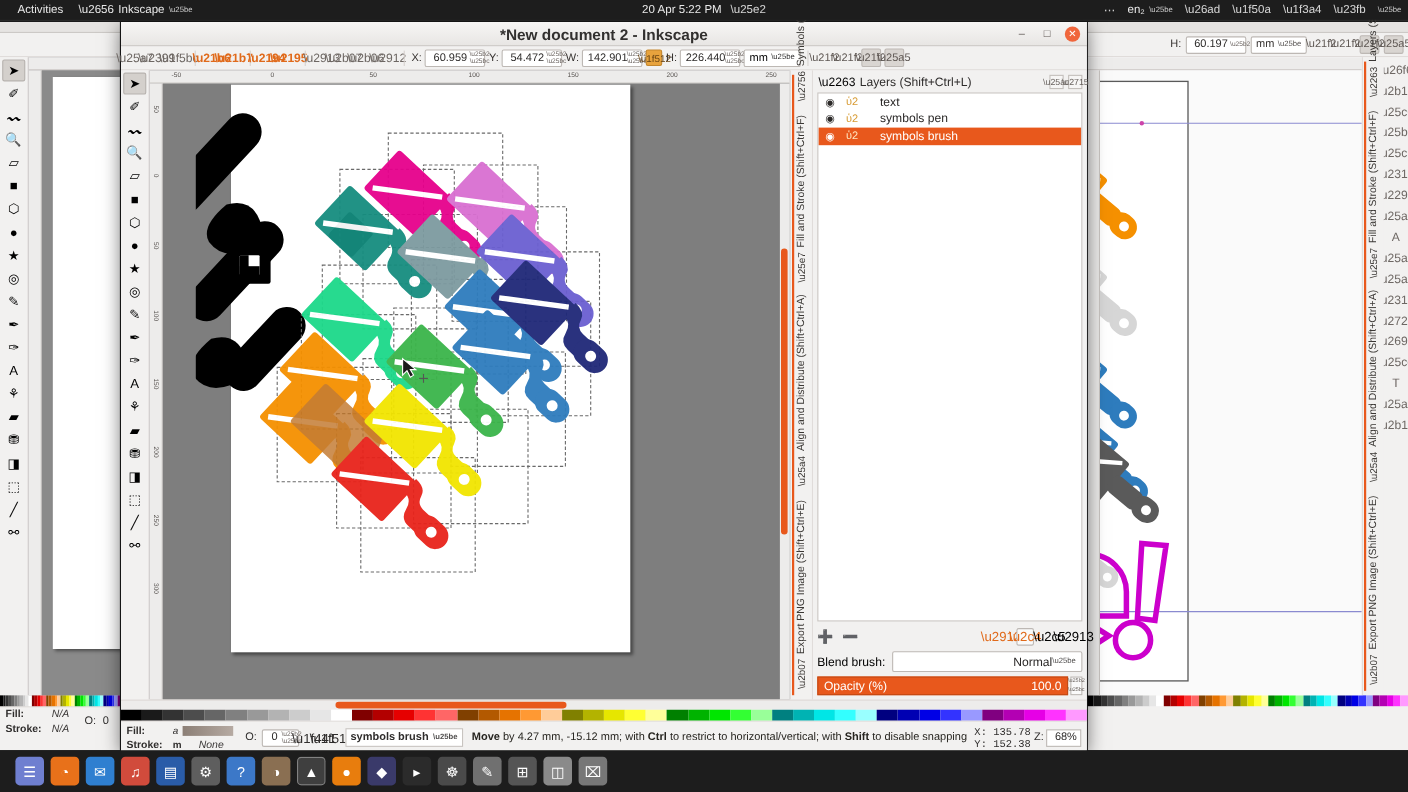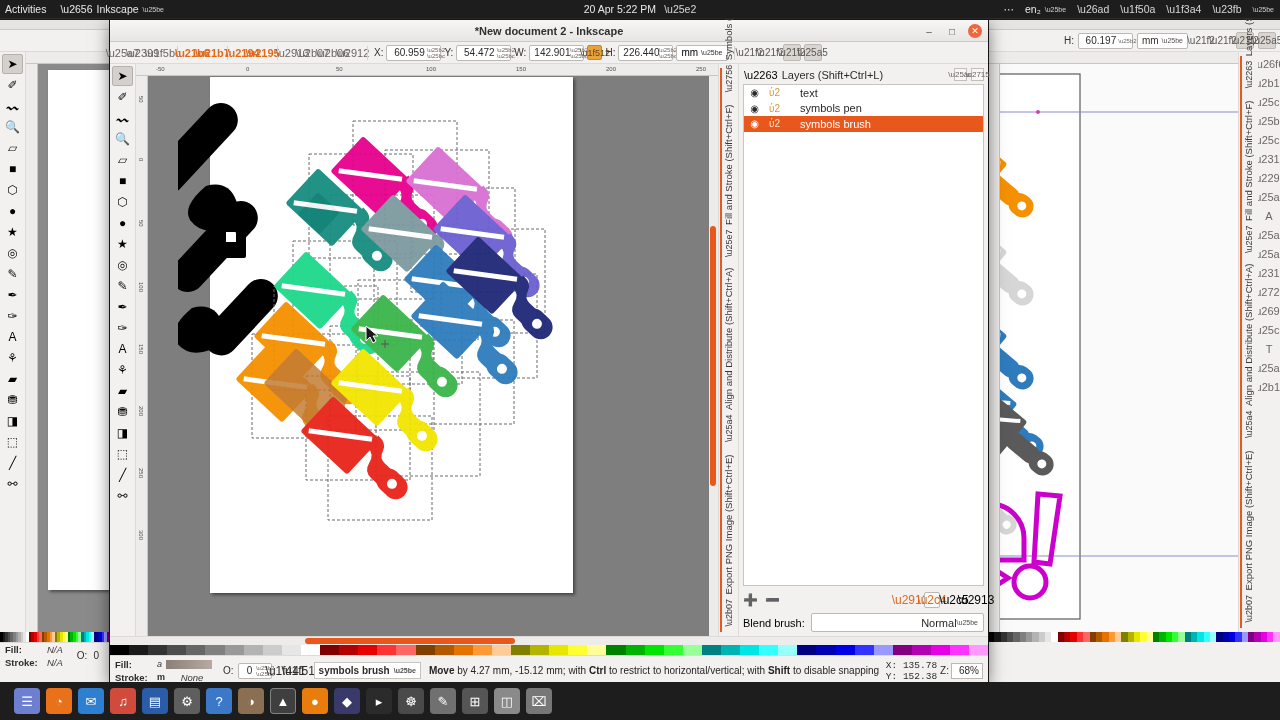--- a/index.html
+++ b/index.html
@@ -11,21 +11,21 @@
     background: #2d2d2d;
   }
   #root { position: relative; width: 1280px; height: 720px; }
 
   
   .gnome-bar {
     position: absolute; left: 0; top: 0; width: 1280px; height: 18px;
     background: #1d1d1d; color: #e8e8e8;
     display: flex; align-items: center; font-size: 10.5px;
   }
-  .gnome-left { display: flex; align-items: flex-start; gap: 14px; padding-left: 5px; }
+  .gnome-left { display: flex; align-items: flex-start; gap: 14px; padding-left: 16px; }
   .gnome-center {
     position: absolute; left: 0; right: 0; top: 0; height: 18px;
     display: flex; align-items: center; justify-content: center; gap: 8px;
     pointer-events: none;
   }
   .gnome-center > * { pointer-events: auto; }
   .gnome-right {
     position: absolute; right: 6px; top: 0; height: 18px;
     display: flex; align-items: center; gap: 11px;
   }
@@ -47,21 +47,21 @@
     left: 110px; top: 20px; width: 878px; height: 662px;
     box-shadow: 0 0 0 1px #151515, 0 4px 16px rgba(0,0,0,.55);
   }
 
   .titlebar {
     height: 22px; background: linear-gradient(#f7f6f5, #e8e6e4);
     border-bottom: 1px solid #ccc9c6;
     display: flex; align-items: center; justify-content: center;
     position: relative;
   }
-  .titlebar .title { font-size: 11px; font-weight: bold; color: #32302f; }
+  .titlebar .title { font-size: 14px; font-weight: bold; color: #32302f; }
   .win-btns { position: absolute; right: 6px; top: 0; height: 22px; display: flex; align-items: center; gap: 9px; }
   .wb { width: 14px; height: 14px; display: flex; align-items: center; justify-content: center;
         font-size: 10px; color: #5c5551; }
   .wb.close { background: #f0663c; color: #fff; border-radius: 50%; font-size: 9px; }
 
   
   .menubar { height: 19px; display: flex; align-items: center; gap: 0px;
              background: #f2f1f0; border-bottom: 1px solid #dedad7; padding-left: 4px; }
   .menubar span { padding: 1px 7px; font-size: 11px; color: #2e2c2b; }
 
@@ -796,20 +796,30 @@
             <span class="fbtn">\u2c5</span>
             <span class="fbtn">\u2913</span>
           </div>
           <div class="blend-row">
             <span>Blend brush:</span>
             <span class="combo">
               <span>Normal</span>
               <span class="tri-down">\u25be</span>
             </span>
           </div>
+          <div class="opacity-row">
+            <span class="opacity-bar">
+              <span>Opacity (%)</span>
+              <span>100.0</span>
+            </span>
+            <span class="vspin">
+                <span>\u25b2</span>
+                <span>\u25bc</span>
+              </span>
+          </div>
         </div>
       </div>
     </div>
 
     <div class="hscroll">
       <div class="thumb" style="left:195px;width:210px;"></div>
     </div>
 
     <div class="palette" id="palette">
         <div style="background: rgb(0, 0, 0);"></div>

